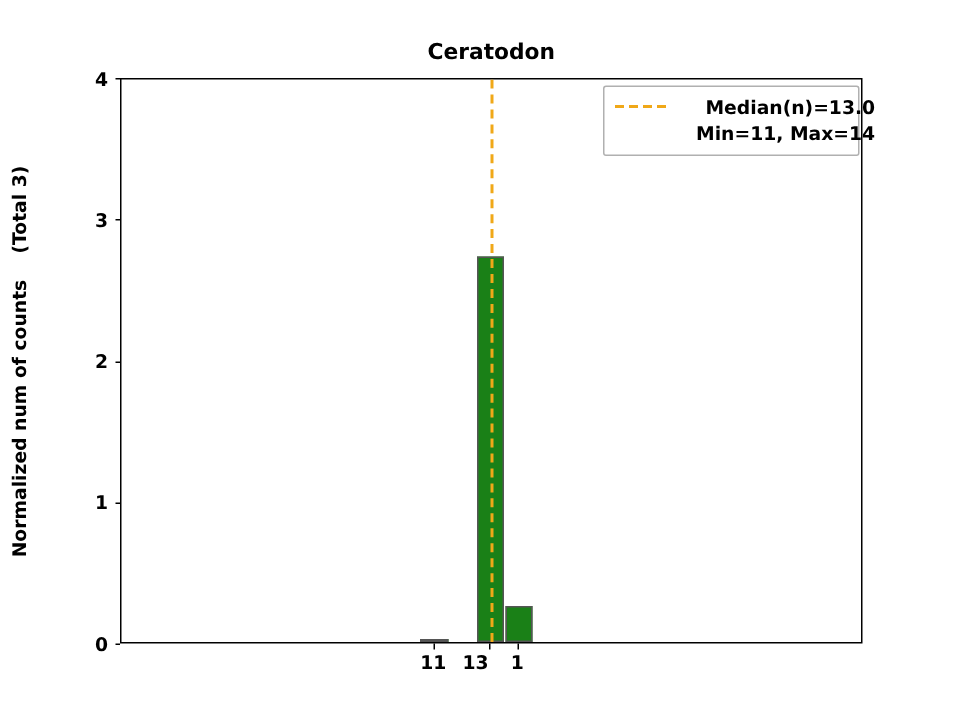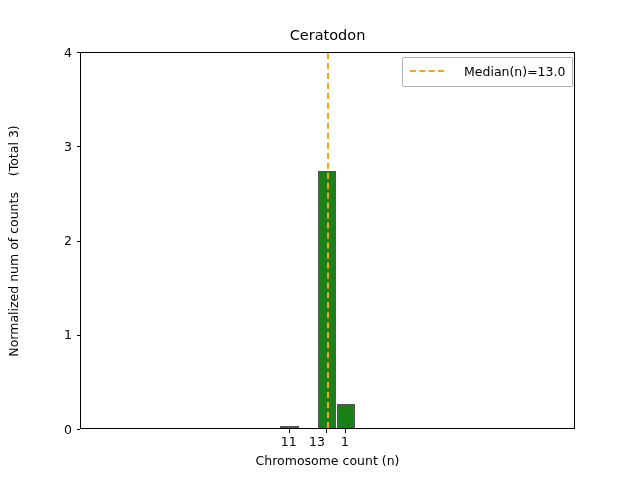--- a/index.html
+++ b/index.html
@@ -13,20 +13,21 @@
     overflow: hidden;
     font-family: "DejaVu Sans", sans-serif;
     color: #000000;
   }
 
   #figure {
     position: relative;
     width: 640px;
     height: 480px;
     background: #ffffff;
+    font-weight: bold;
   }
 
   
   #chart-title {
     position: absolute;
     left: 80px;
     top: 26px;
     width: 495px;
     text-align: center;
     font-size: 14.5px;
@@ -214,22 +215,22 @@
 
   <div class="xtick-mark" style="left:288.8px"></div>
   <div class="xtick-label" style="left:288.8px">11</div>
 
   <div class="xtick-mark" style="left:326.2px"></div>
   <div class="xtick-label" style="left:317px">13</div>
 
   <div class="xtick-mark" style="left:344.9px"></div>
   <div class="xtick-label" style="left:344.9px">1</div>
 
-  <div id="xlabel">Chromosome count (n)</div>
 
   <div id="legend">
     <div id="legend-swatch"></div>
     <div id="legend-text">
       <span class="legend-line">Median(n)=13.0</span>
+      <span class="legend-line">Min=11, Max=14</span>
     </div>
   </div>
 
 </div>
 
 </body></html>

